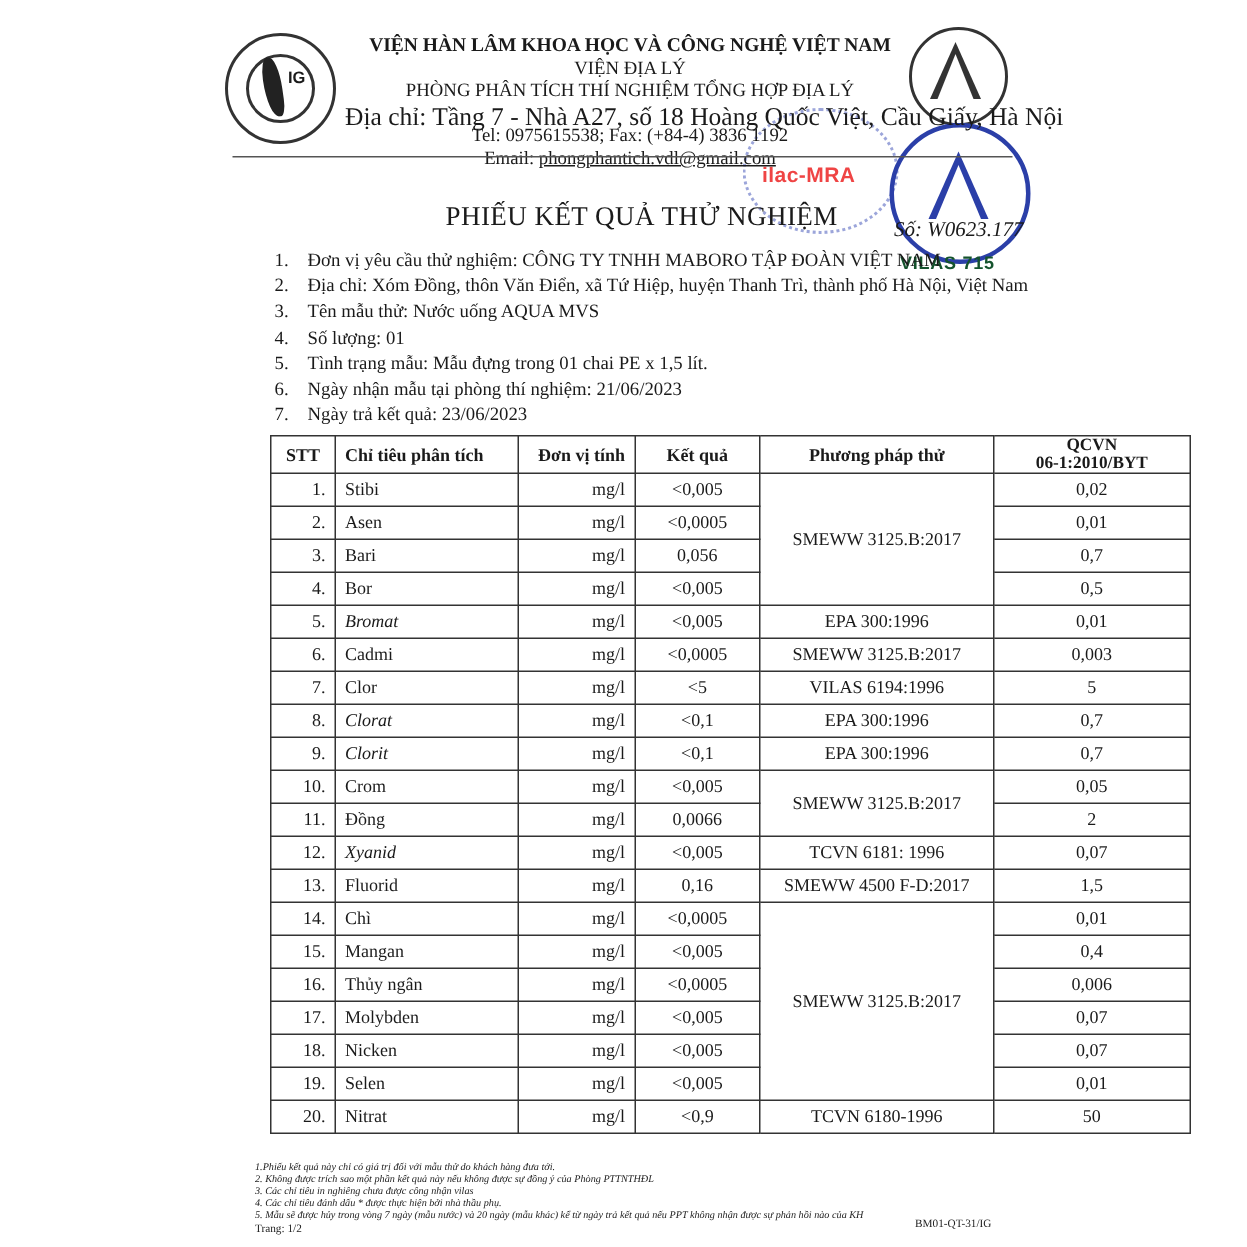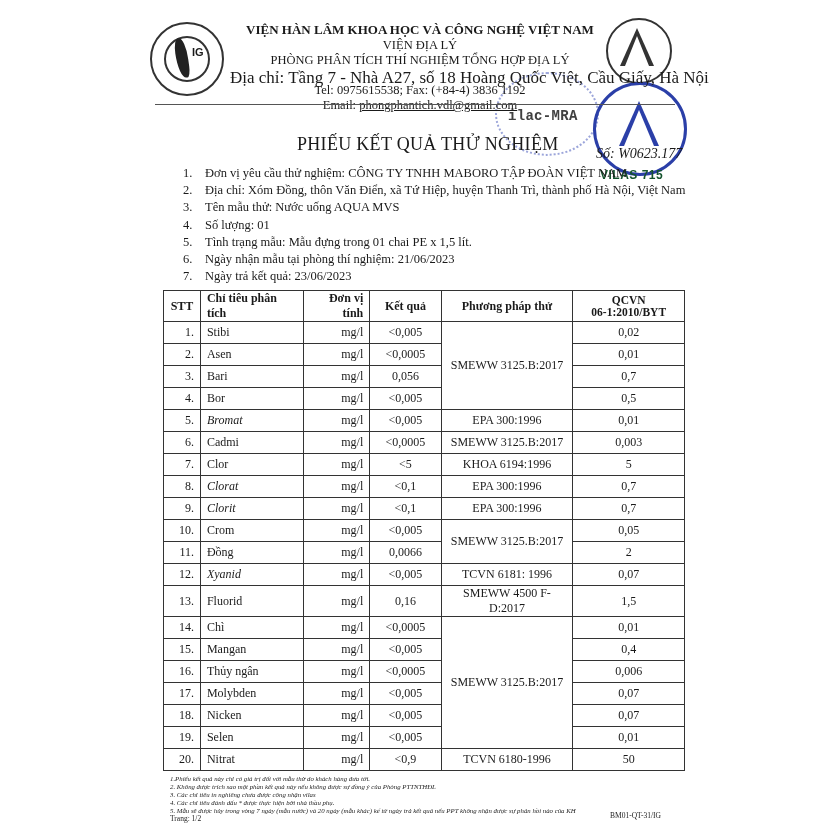--- a/index.html
+++ b/index.html
@@ -23,31 +23,31 @@
   #logo-ig .map { position:absolute; left:24px; top:14px; width:12px; height:40px; background:#222; border-radius:40% 60% 30% 70%; transform:rotate(-8deg); }
 
   #boa-top { left:606px; top:18px; width:62px; height:62px; border:2px solid #333; }
   #boa-top .a { position:absolute; left:12px; top:8px; width:0; height:0; border-left:17px solid transparent; border-right:17px solid transparent; border-bottom:38px solid #333; }
   #boa-top .a2 { position:absolute; left:17px; top:16px; width:0; height:0; border-left:12px solid transparent; border-right:12px solid transparent; border-bottom:30px solid #fff; }
 
   #boa-stamp { left:593px; top:82px; width:88px; height:88px; border:3px solid #2b3fa8; color:#2b3fa8; }
   #boa-stamp .a { position:absolute; left:23px; top:16px; width:0; height:0; border-left:20px solid transparent; border-right:20px solid transparent; border-bottom:45px solid #2b3fa8; }
   #boa-stamp .a2 { position:absolute; left:28px; top:25px; width:0; height:0; border-left:15px solid transparent; border-right:15px solid transparent; border-bottom:36px solid #fff; }
   .vilas { position:absolute; left:600px; top:168px; font-family:"Liberation Sans",sans-serif; font-weight:bold; font-size:12px; color:#14532d; letter-spacing:0.5px; }
-  .ilac { position:absolute; left:508px; top:108px; font-family:Liberation Mono, monospace; font-weight:bold; font-size:14px; color:#404040; letter-spacing:0.3px; }
+  .ilac { position:absolute; left:508px; top:108px; font-family:Liberation Sans, sans-serif; font-weight:bold; font-size:14px; color:#ef4444; letter-spacing:0.3px; }
   .ilac-waves { position:absolute; left:495px; top:72px; width:100px; height:80px; border-radius:50%; border:2px dotted #5b6bc2; opacity:0.6; }
 
   .doc-title { position:absolute; left:297px; top:134px; font-weight:normal; font-size:18px; letter-spacing:0.3px; }
   .doc-no { position:absolute; left:596px; top:146px; font-style:italic; font-size:14px; }
 
   #info { position:absolute; left:183px; top:166px; }
   .info-row { position:absolute; left:0; white-space:nowrap; font-size:12.5px; }
   .info-num { display:inline-block; width:22px; }
 
-  table.res { position:absolute; left:163px; top:290px; width:522px; border-collapse:collapse; font-size:12px; }
+  table.res { position:absolute; left:180px; top:290px; width:614px; border-collapse:collapse; font-size:12px; }
   table.res td, table.res th { border:1px solid #333; padding:0 6px; height:21px; }
   table.res th { font-weight:bold; height:24px; font-size:12px; }
   table.res th.qcvn { line-height:12px; font-size:11.5px; }
   .c-stt { width:24px; text-align:right; }
   .c-name { width:92px; text-align:left; }
   .c-unit { width:54px; text-align:right; }
   .c-res { width:59px; text-align:center; }
   .c-method { width:121px; text-align:center; }
   .c-qcvn { width:100px; text-align:center; }
   .italic { font-style:italic; }
@@ -162,21 +162,21 @@
       <td class="c-unit">mg/l</td>
       <td class="c-res">&lt;0,0005</td>
       <td class="c-method">SMEWW 3125.B:2017</td>
       <td class="c-qcvn">0,003</td>
     </tr>
     <tr>
       <td class="c-stt">7.</td>
       <td class="c-name">Clor</td>
       <td class="c-unit">mg/l</td>
       <td class="c-res">&lt;5</td>
-      <td class="c-method">KHOA 6194:1996</td>
+      <td class="c-method">VILAS 6194:1996</td>
       <td class="c-qcvn">5</td>
     </tr>
     <tr>
       <td class="c-stt">8.</td>
       <td class="c-name italic">Clorat</td>
       <td class="c-unit">mg/l</td>
       <td class="c-res">&lt;0,1</td>
       <td class="c-method">EPA 300:1996</td>
       <td class="c-qcvn">0,7</td>
     </tr>

